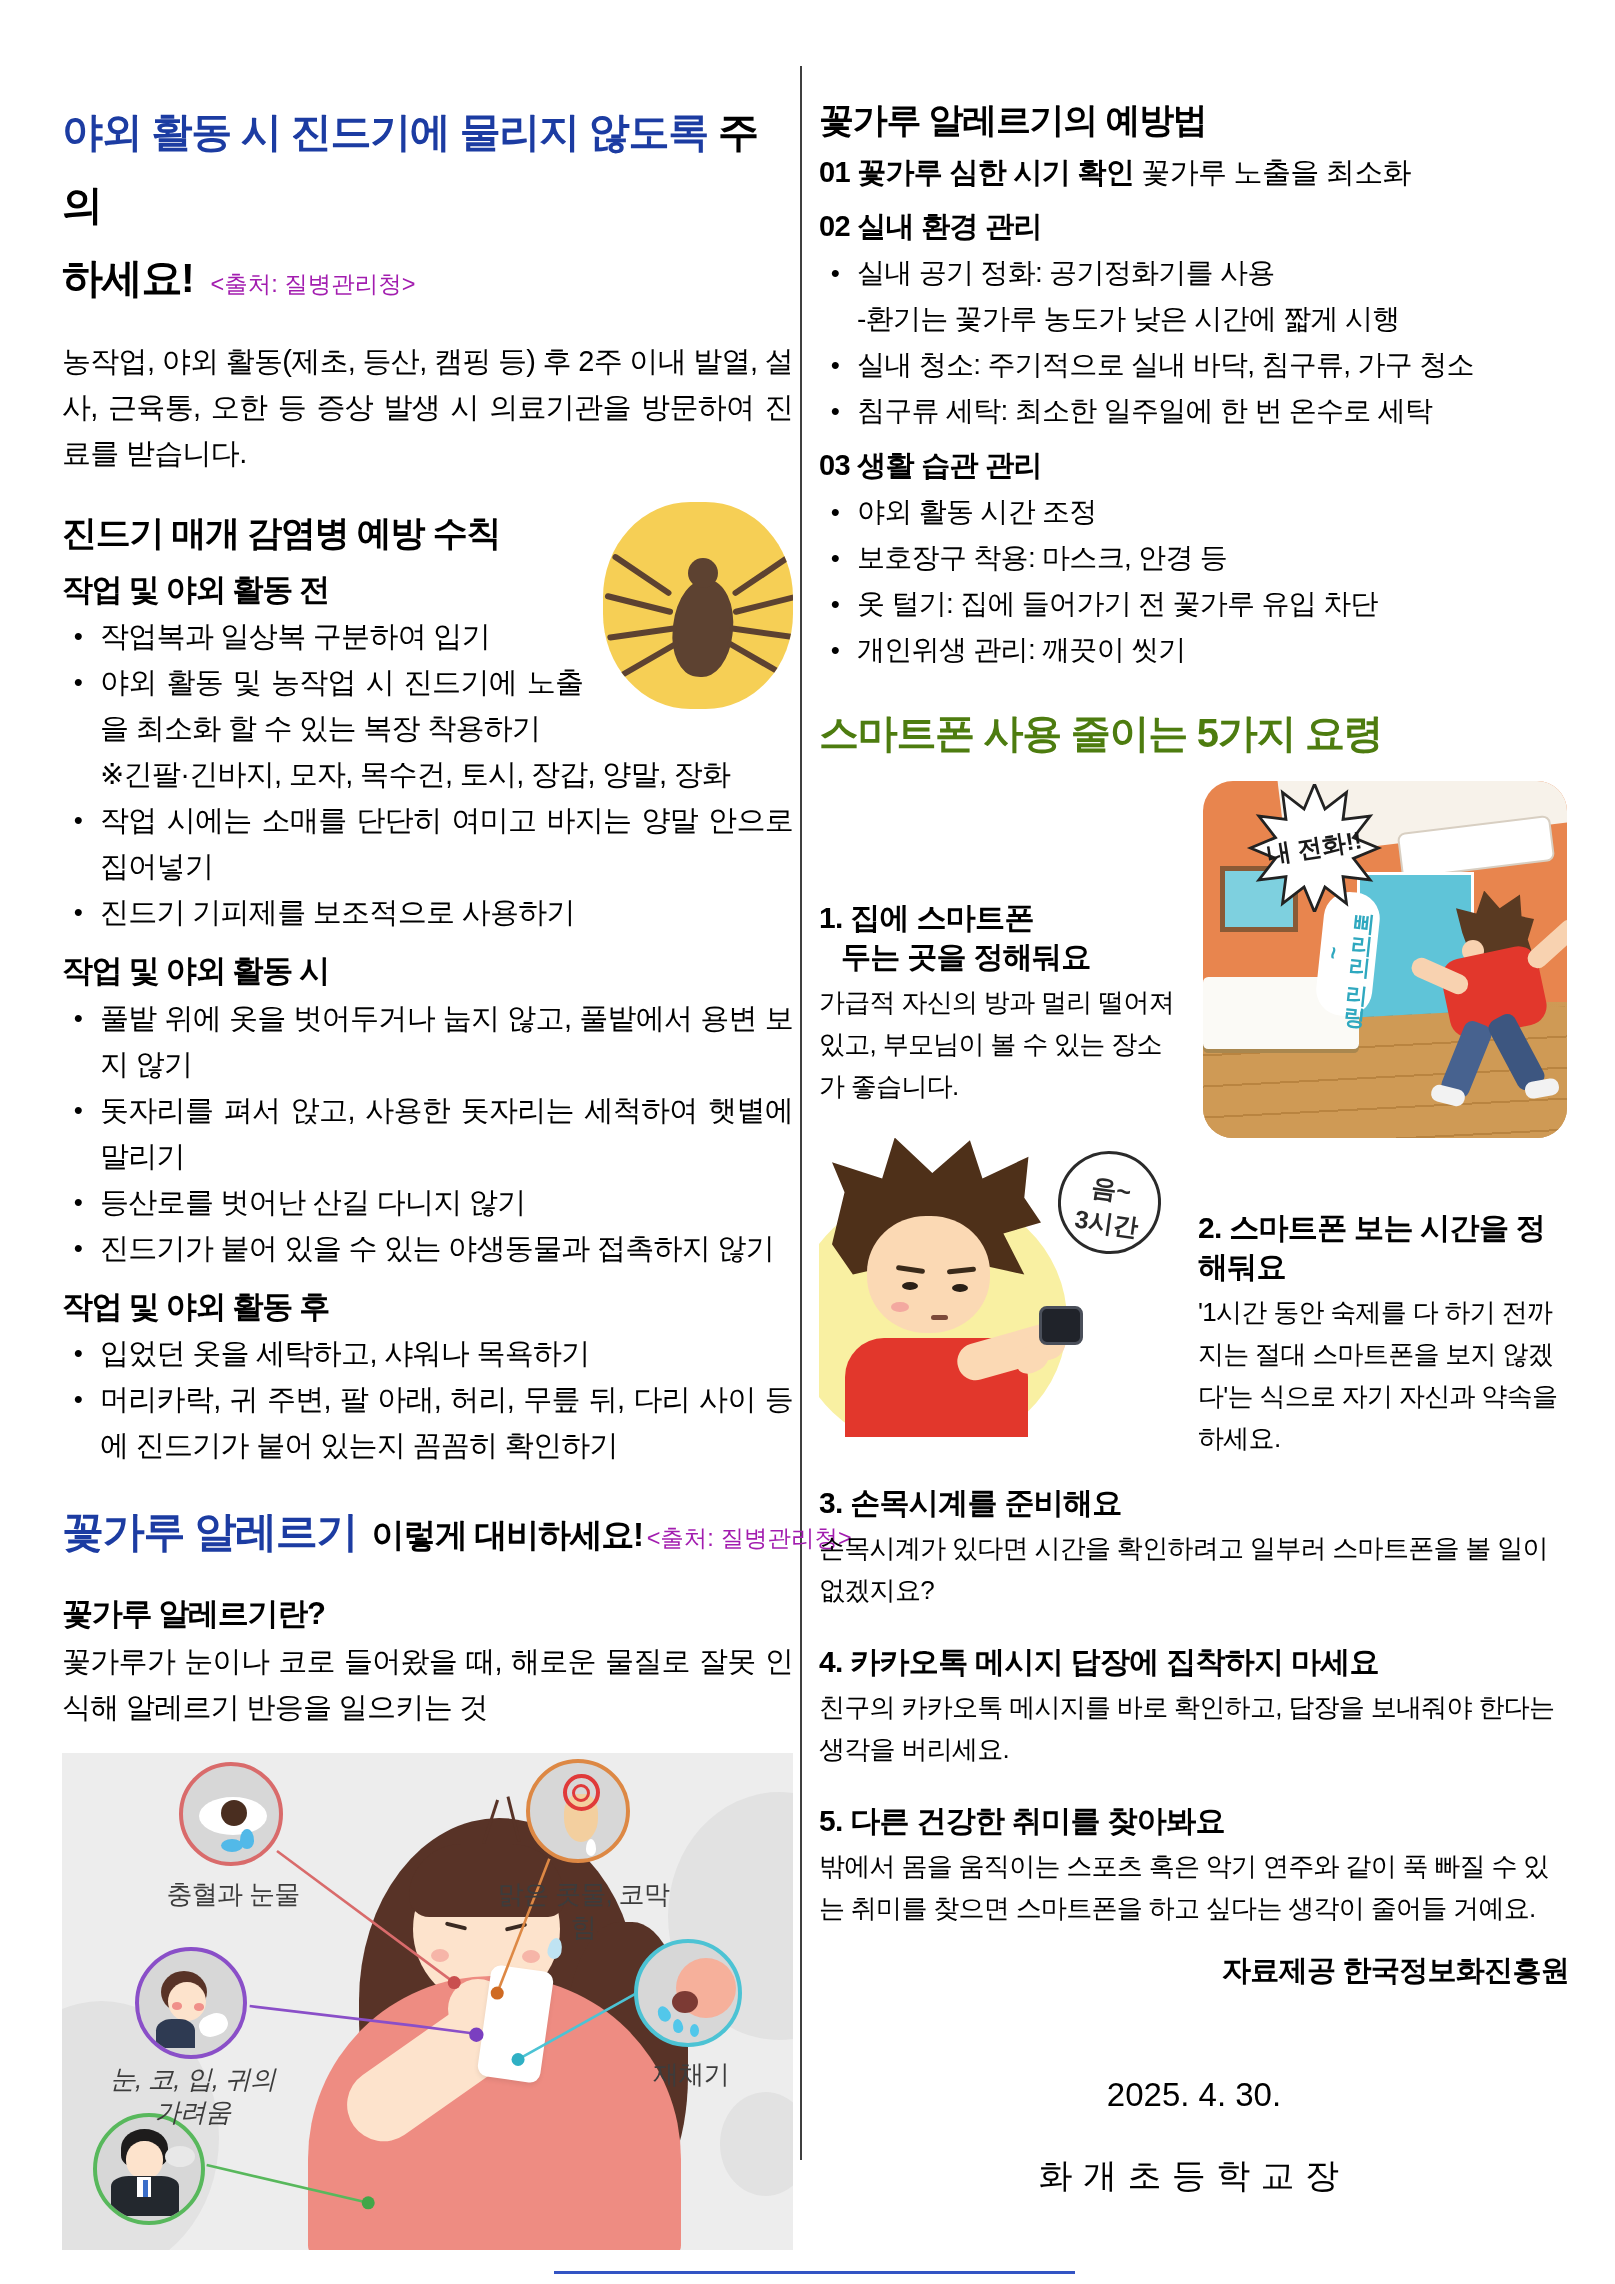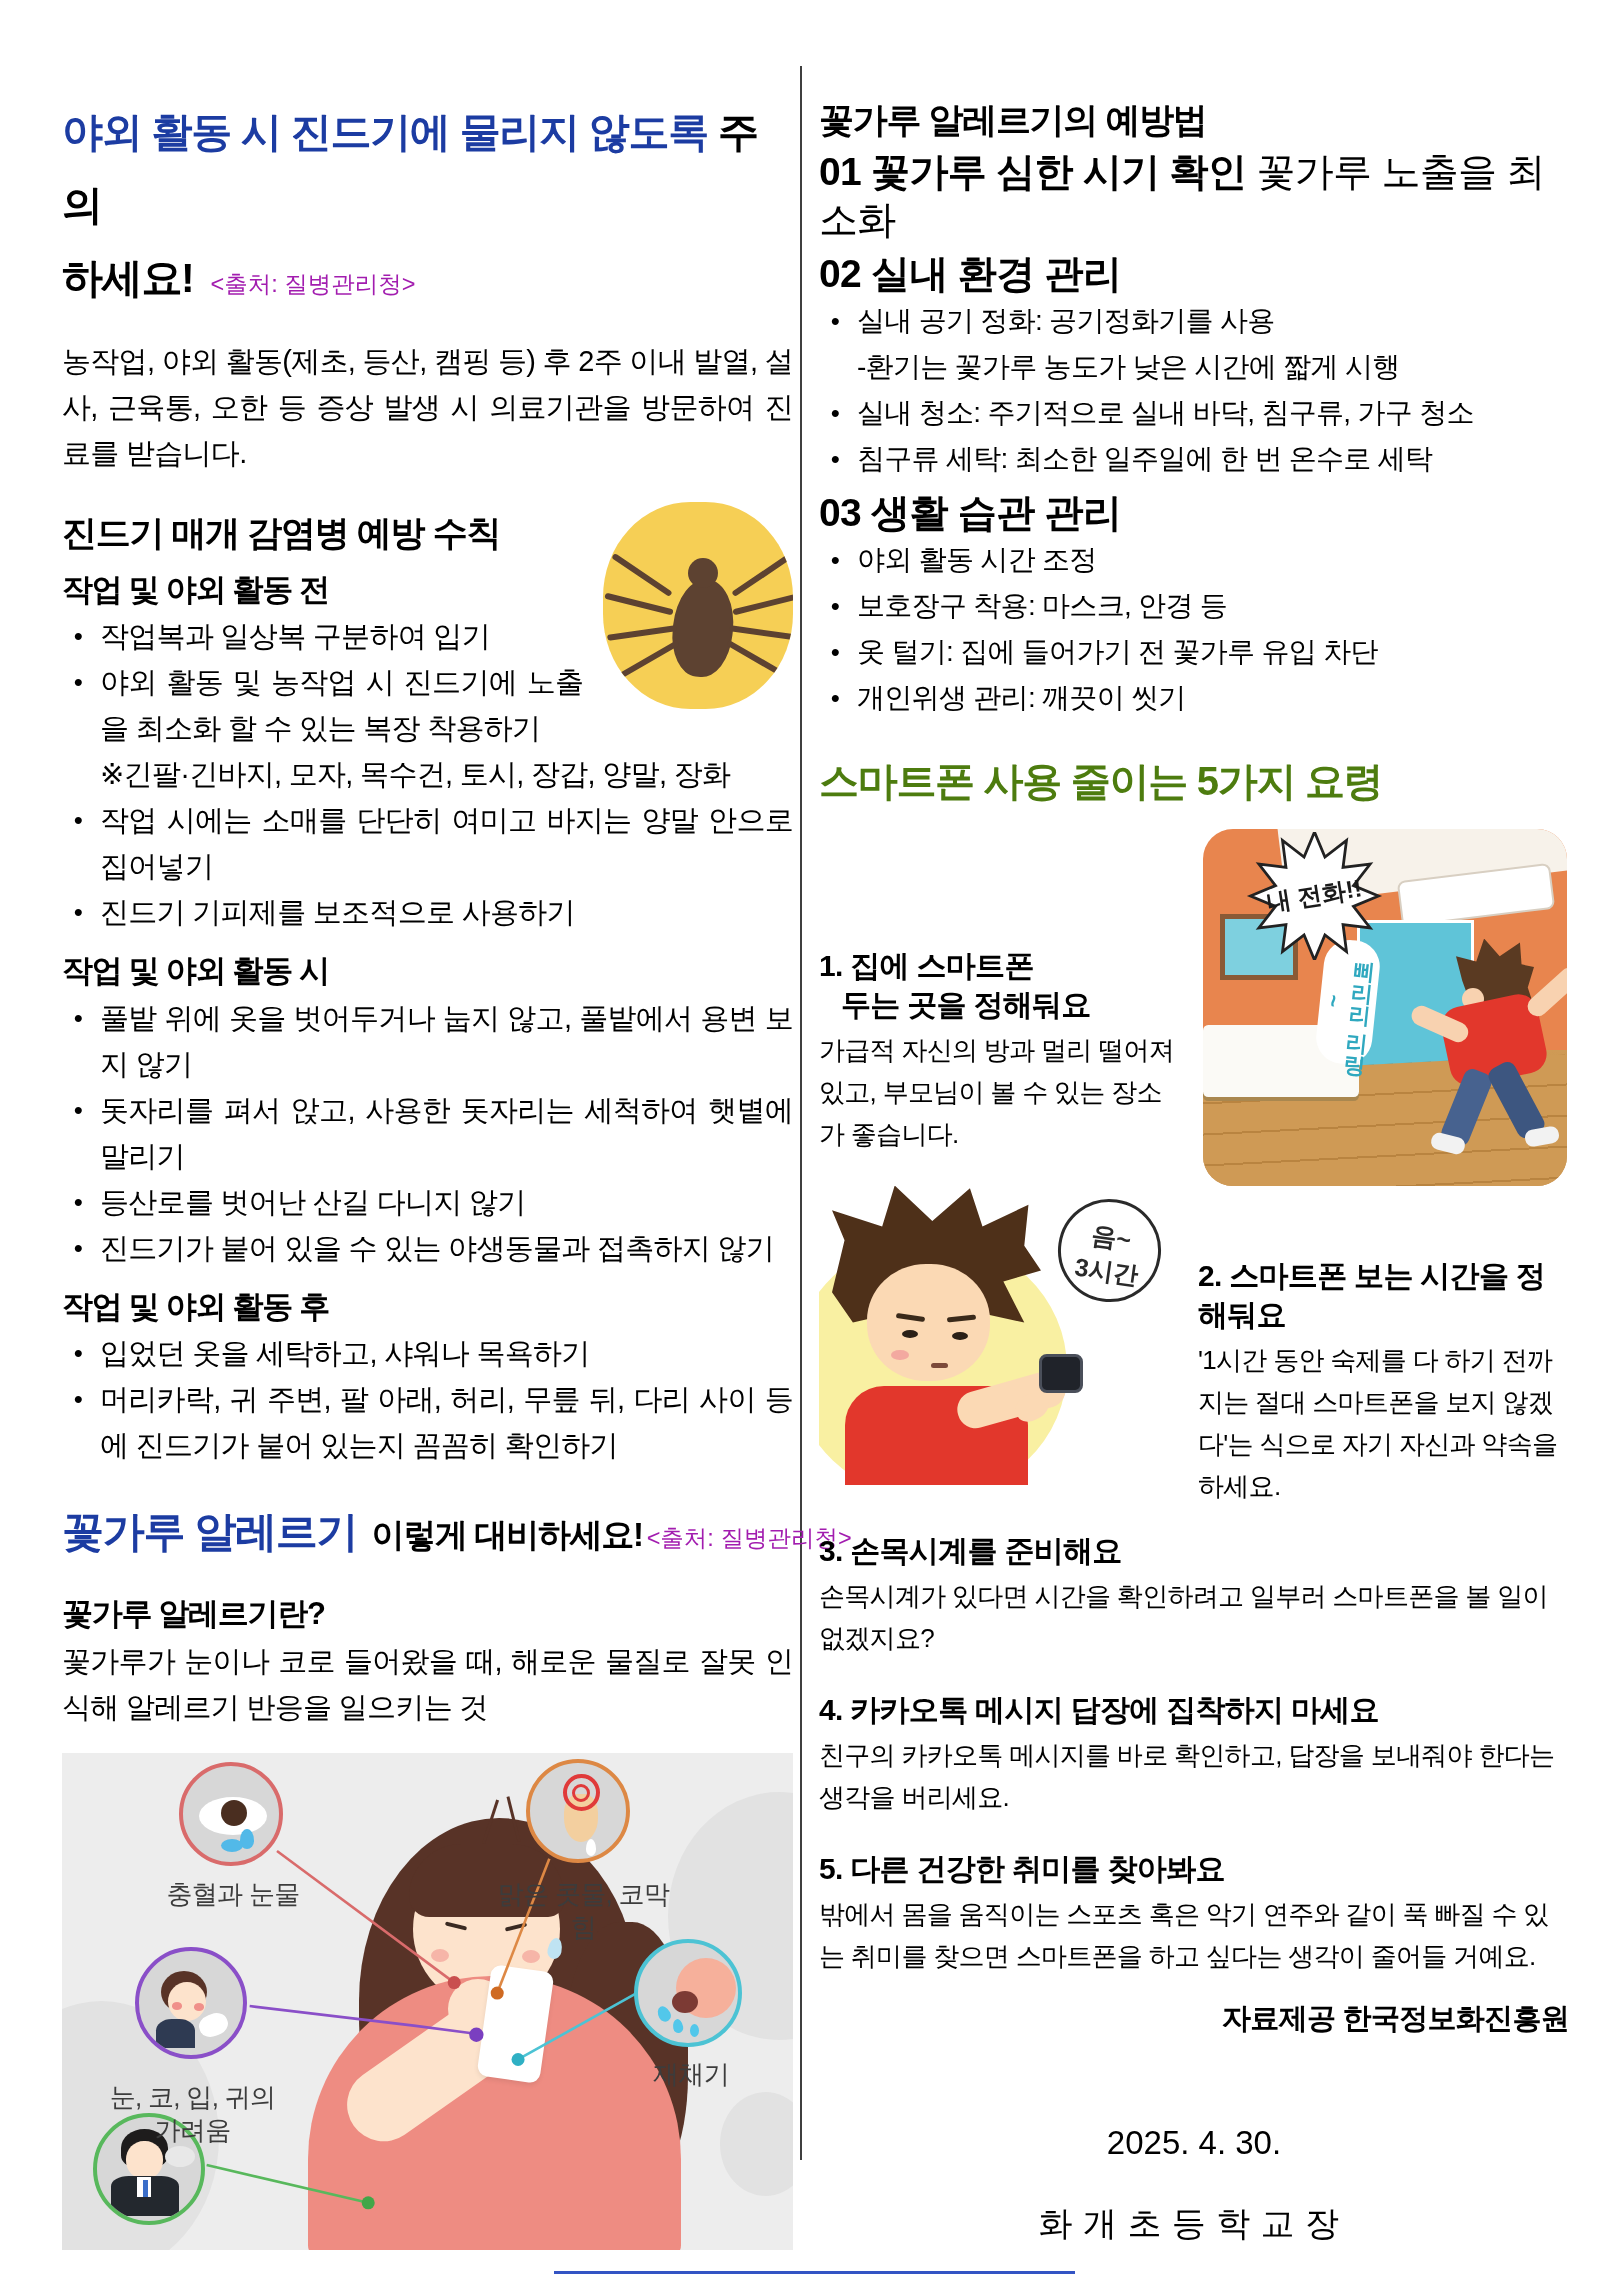--- a/index.html
+++ b/index.html
@@ -16,21 +16,21 @@
   .src{font-size:23.5px;font-weight:normal;letter-spacing:0;margin-left:17px;color:#a21caf;}
   .body-txt{font-size:29px;line-height:46px;text-align:justify;letter-spacing:-0.7px;margin:17px 0 0 0;}
   h2.sec{font-size:35px;font-weight:bold;letter-spacing:-1.3px;margin:35px 0 0 0;line-height:43px;}
   h3.sub{font-size:31px;font-weight:bold;letter-spacing:-1.3px;margin:15.6px 0 3.9px 0;line-height:40px;}
   ul.blt{list-style:none;margin:0;padding:0;}
   ul.blt li{position:relative;font-size:29px;line-height:46px;letter-spacing:-0.7px;
             padding-left:38px;text-align:justify;}
   ul.blt li::before{content:"\2022";position:absolute;left:11.7px;top:0;font-size:26px;}
   ul.blt .note{text-align:left;}
   .rcol ul.blt li{font-size:28px;line-height:46px;}
-  .num-line{font-size:39px;line-height:48px;letter-spacing:-0.7px;margin-top:6.5px;}
+  .num-line{font-size:29px;line-height:48px;letter-spacing:-0.7px;margin-top:6.5px;}
   .num-line b{letter-spacing:-0.7px;}
   .pollen-title{margin-top:32px;line-height:63px;white-space:nowrap;}
   .pollen-title .big-blue{color:#1c3ca2;font-weight:bold;font-size:42px;letter-spacing:-1.3px;}
   .pollen-title .mid{font-weight:bold;font-size:33px;letter-spacing:-1.3px;margin-left:14.3px;}
   .pollen-title .src{margin-left:5.2px;}
   .smart-title{color:#4d7c0f;font-weight:bold;font-size:40px;letter-spacing:-1.3px;margin-top:34px;line-height:52px;}
   .tip-h{font-size:30px;font-weight:bold;letter-spacing:-0.7px;line-height:39px;}
   .tip-b{font-size:26px;line-height:42px;letter-spacing:-0.7px;margin-top:5.2px;}
   .credit{font-size:29px;font-weight:bold;text-align:right;margin-top:22px;letter-spacing:-0.7px;}
   .f-date{font-size:33px;text-align:center;margin-top:85px;}
@@ -184,21 +184,21 @@
         <div class="wm" style="left:23.5px;top:11.7px;width:47px;height:38px;background:#1e1c1c;border-radius:50% 50% 30% 30%;"></div>
         <div class="wm" style="left:29px;top:23.5px;width:37px;height:38px;background:#fde3cc;border-radius:48%;"></div>
         <div class="wm" style="left:14.3px;top:59px;width:68px;height:40px;background:#23282e;border-radius:26% 26% 0 0;"></div>
         <div class="wm" style="left:40px;top:60px;width:14.3px;height:19.6px;background:#ffffff;"></div>
         <div class="wm" style="left:46px;top:63px;width:5.2px;height:17px;background:#3b6ec9;"></div>
         <div class="wm" style="left:68px;top:29px;width:30px;height:21px;background:#e8e8e8;border-radius:50%;"></div>
       </div>
 
       <div class="sym-label" style="left:93px;top:125px;width:156px;">충혈과 눈물</div>
       <div class="sym-label" style="left:430px;top:125px;width:183px;">맑은 콧물, 코막힘</div>
-      <div class="sym-label" style="left:39px;top:328px;width:183px;">
+      <div class="sym-label" style="left:39px;top:310px;width:183px;font-style:italic;">
         <span>눈, 코, 입, 귀의</span><br><span>가려움</span>
       </div>
       <div class="sym-label" style="left:580px;top:305px;width:98px;">재채기</div>
 
     </div>
   </div>
 
   <div class="col-right rcol">
     <h2 class="sec" style="margin-top:0;">꽃가루 알레르기의 예방법</h2>
 

